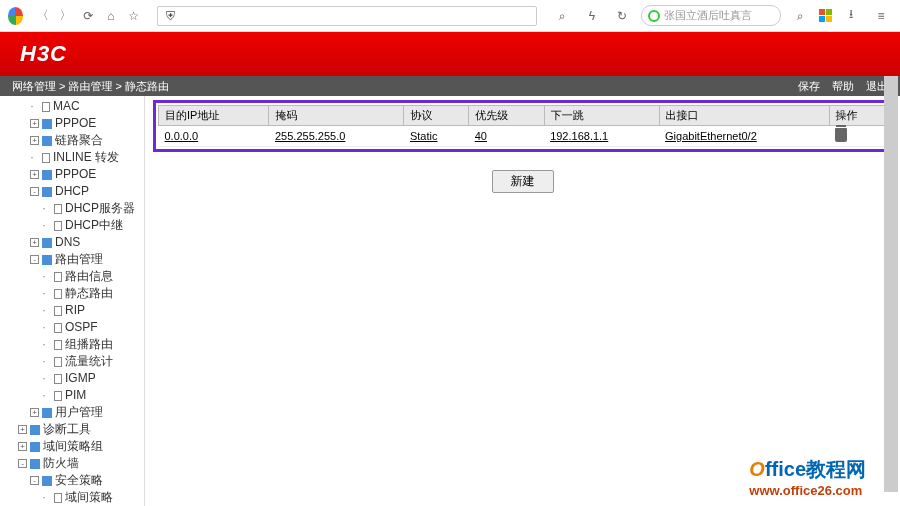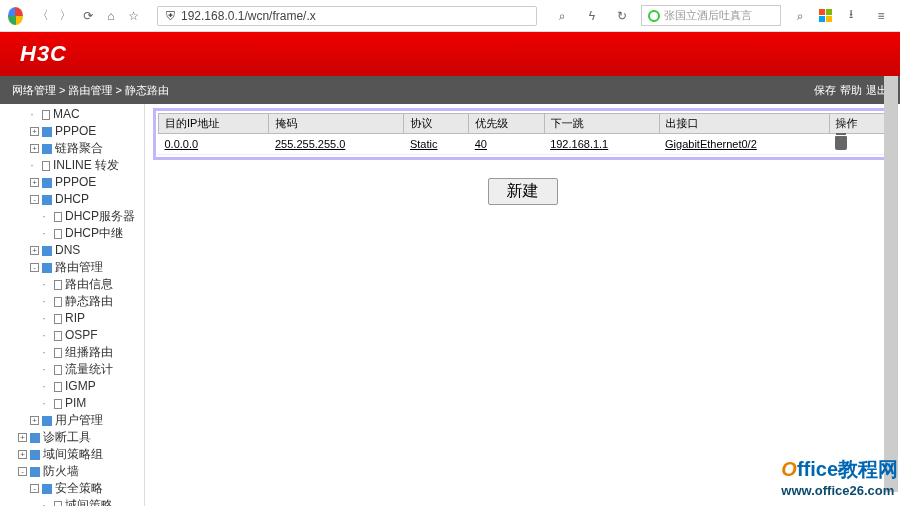--- a/index.html
+++ b/index.html
@@ -3,75 +3,74 @@
   <meta charset="utf-8">
   <style>
     * { margin: 0; padding: 0; box-sizing: border-box; font-family: Arial, "Microsoft YaHei", sans-serif; }
     body { width: 900px; height: 506px; overflow: hidden; background: #fff; position: relative; }
     
     .browser-bar { height: 32px; background: #fff; border-bottom: 1px solid #ddd; display: flex; align-items: center; padding: 0 8px; gap: 4px; font-size: 12px; }
     .tab-icon { width: 18px; height: 18px; border-radius: 50%; background: conic-gradient(#ea4335 0 90deg, #fbbc05 90deg 180deg, #34a853 180deg 270deg, #4285f4 270deg); margin-right: 6px; }
     .nav-btn { width: 22px; height: 22px; display: flex; align-items: center; justify-content: center; color: #666; cursor: pointer; }
     .url-bar { flex: 0 0 380px; margin: 0 10px; padding: 2px 8px; border: 1px solid #ccc; border-radius: 2px; display: flex; align-items: center; gap: 6px; color: #444; }
     .br-right { margin-left: auto; display: flex; align-items: center; gap: 8px; }
-    .search-box { width: 140px; padding: 2px 6px; border: 1px solid #ccc; border-radius: 0; color: #999; font-size: 11px; display: flex; align-items: center; gap: 4px; }
+    .search-box { width: 140px; padding: 2px 6px; border: 1px solid #ccc; border-radius: 10px; color: #999; font-size: 11px; display: flex; align-items: center; gap: 4px; }
     .qihoo { width: 12px; height: 12px; border: 2px solid #3c3; border-radius: 50%; }
     .ms { display: grid; grid-template-columns: 6px 6px; grid-template-rows: 6px 6px; gap: 1px; }
     .ms div:nth-child(1){background:#f25022}.ms div:nth-child(2){background:#7fba00}.ms div:nth-child(3){background:#00a4ef}.ms div:nth-child(4){background:#ffb900}
     
     .header { height: 44px; background: linear-gradient(#e00 0%, #c00 100%); display: flex; align-items: center; padding: 0 20px; color: #fff; }
     .logo { font-size: 22px; font-weight: bold; font-style: italic; letter-spacing: 1px; }
     .product { margin-left: 100px; font-size: 14px; color: #fff; }
     
-    .crumb-bar { height: 28px; background: #555; color: #fff; font-size: 11px; display: flex; align-items: center; padding: 0 12px; }
-    .crumb-right { margin-left: auto; display: flex; gap: 4px; }
+    .crumb-bar { height: 20px; background: #555; color: #fff; font-size: 11px; display: flex; align-items: center; padding: 0 12px; }
+    .crumb-right { margin-left: auto; display: flex; gap: 12px; }
     .crumb-right span { cursor: pointer; }
     
     .main { display: flex; height: 414px; }
     .sidebar { width: 145px; background: #fff; border-right: 1px solid #ddd; overflow: hidden; font-size: 12px; padding-top: 2px; }
     .tree { list-style: none; }
     .tree li { padding: 1px 0 1px 8px; color: #333; cursor: pointer; white-space: nowrap; line-height: 15px; display: flex; align-items: center; }
     .tree .lvl1 { padding-left: 18px; }
     .tree .lvl2 { padding-left: 30px; }
     .tree .lvl3 { padding-left: 42px; }
     .exp { display: inline-block; width: 9px; height: 9px; border: 1px solid #888; margin-right: 3px; color: #555; font-size: 8px; line-height: 7px; text-align: center; background: #fff; }
     .dot { display: inline-block; width: 8px; margin-right: 4px; color: #888; }
     .book { display:inline-block; width:10px; height:10px; background:#4a90d9; margin-right:3px; }
     .page { display:inline-block; width:8px; height:10px; background:#fff; border:1px solid #888; margin-right:3px; }
     
     .content { flex: 1; padding: 4px 8px; position: relative; }
-    .highlight { border: 3px solid #c4b5fd; padding: 2px; }
+    .highlight { border: 3px solid #6d28d9; padding: 2px; }
     .tbl { width: 100%; border-collapse: collapse; font-size: 11px; }
     .tbl th { background: #e8e8e8; border: 1px solid #bbb; padding: 2px 6px; font-weight: normal; text-align: left; }
     .tbl td { padding: 2px 6px; border-bottom: 1px solid #eee; text-decoration: underline; }
     .trash { width: 12px; height: 14px; background: #666; display: inline-block; border-radius: 1px 1px 2px 2px; position: relative; cursor: pointer; }
     .trash::before { content:''; position:absolute; top:-3px; left:1px; width:10px; height:2px; background:#666; }
-    .newbtn { display: block; margin: 18px auto 0; padding: 2px 18px; font-size: 16px; background: #eee; border: 1px solid #999; border-radius: 2px; cursor: pointer; }
-    
-    .watermark { position: absolute; right: 2px; bottom: 8px; font-family: Arial; }
+    .newbtn { display: block; margin: 18px auto 0; padding: 2px 18px; font-size: 12px; background: #eee; border: 1px solid #999; border-radius: 2px; cursor: pointer; }
+    
+    .watermark { position: absolute; right: 34px; bottom: 8px; font-family: Arial; }
     .wm-top { font-size: 20px; font-weight: bold; }
     .wm-o { color: #e67e00; font-style: italic; }
     .wm-rest { color: #0066b3; }
-    .wm-url { font-size: 13px; color: #0c4a6e; font-weight: bold; }
+    .wm-url { font-size: 13px; color: #c2410c; font-weight: bold; }
     .scroll-ind { position:absolute; right:2px; top:76px; width:14px; height:416px; background:#f0f0f0; }
     .scroll-ind .thumb { width:100%; height:100%; background:#ccc; }
   </style>
 </head>
 <body>
 
 <div class="browser-bar">
   <span class="tab-icon"></span>
   <span class="nav-btn">〈</span>
   <span class="nav-btn">〉</span>
   <span class="nav-btn">⟳</span>
   <span class="nav-btn">⌂</span>
   <span class="nav-btn">☆</span>
   <div class="url-bar">
     <span>⛨</span>
-    <span>192.168.0.1/wcn/frame/.x</span>
   </div>
   <div class="br-right">
     <span class="nav-btn">⌕</span>
     <span class="nav-btn">ϟ</span>
     <span class="nav-btn">↻</span>
     <div class="search-box">
       <span class="qihoo"></span>
       <span>张国立酒后吐真言</span>
     </div>
     <span class="nav-btn">⌕</span>

